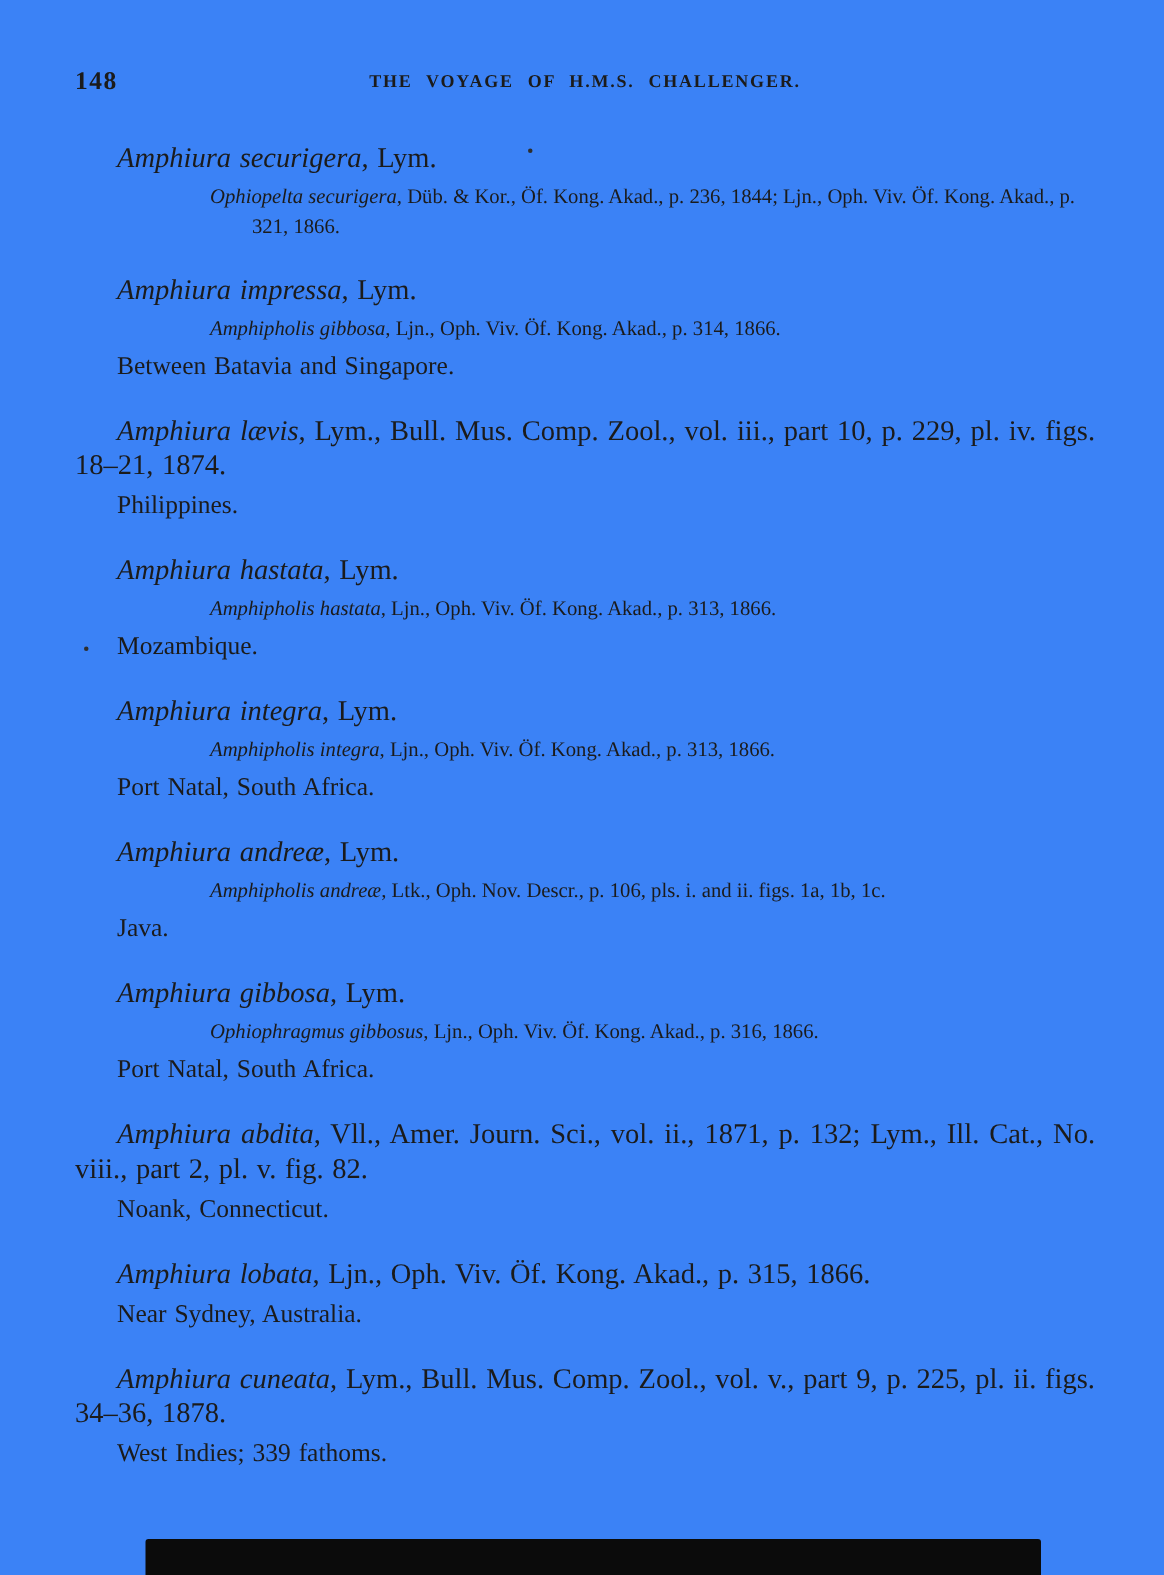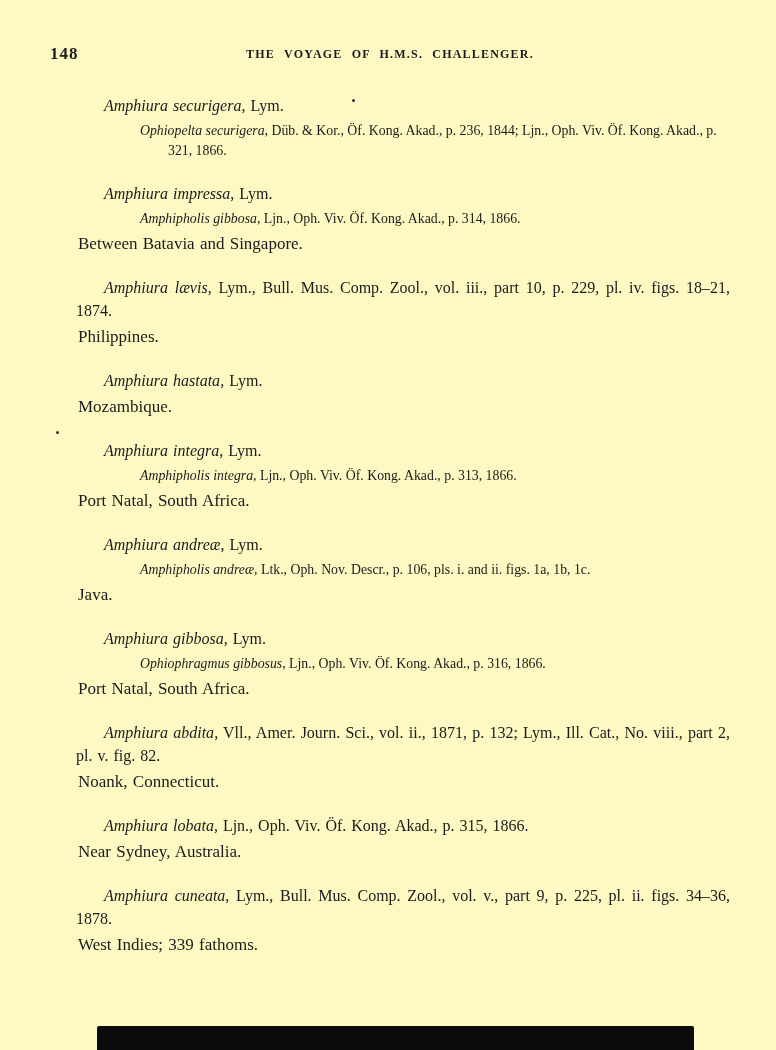--- a/index.html
+++ b/index.html
@@ -5,21 +5,21 @@
   * { margin: 0; padding: 0; box-sizing: border-box; }
   html, body { width: 776px; }
   body {
     font-family: "Liberation Serif", "DejaVu Serif", serif;
     background: #ffffff;
   }
   .page {
     position: relative;
     width: 776px;
     height: 1050px;
-    background: #fef9c3;
+    background: #3b82f6;
     color: #1b1b1b;
     overflow: hidden;
   }
   .content {
     position: absolute;
     left: 50px;
     top: 44px;
     width: 680px;
   }
   .running-head {
@@ -41,27 +41,26 @@
     top: 3px;
     text-align: center;
     font-size: 12px;
     font-weight: bold;
     letter-spacing: 1.2px;
     word-spacing: 5px;
   }
   .entries { margin-top: 26px; }
   .entry { margin-bottom: 21px; }
   .heading {
-    font-size: 16px;
+    font-size: 19px;
     line-height: 23px;
     text-indent: 28px;
     text-align: justify;
     margin-bottom: 4px;
     word-spacing: 1px;
-    margin-left: 26px;
   }
   .heading .sp-name { font-style: italic; }
   .synonym {
     font-size: 13.8px;
     line-height: 20px;
     margin-left: 118px;
     margin-right: 6px;
     text-indent: -28px;
     margin-bottom: 4px;
   }
@@ -115,20 +114,21 @@
         <p class="locality">Between Batavia and Singapore.</p>
       </article>
 
       <article class="entry">
         <p class="heading"><span class="sp-name">Amphiura lævis</span><span>, Lym., Bull. Mus. Comp. Zool., vol. iii., part 10, p. 229, pl. iv. figs. 18–21, 1874.</span></p>
         <p class="locality">Philippines.</p>
       </article>
 
       <article class="entry">
         <p class="heading"><span class="sp-name">Amphiura hastata</span><span>, Lym.</span></p>
+        <p class="synonym"><span class="syn-name">Amphipholis hastata</span><span>, Ljn., Oph. Viv. Öf. Kong. Akad., p. 313, 1866.</span></p>
         <p class="locality">Mozambique.</p>
       </article>
 
       <article class="entry">
         <p class="heading"><span class="sp-name">Amphiura integra</span><span>, Lym.</span></p>
         <p class="synonym"><span class="syn-name">Amphipholis integra</span><span>, Ljn., Oph. Viv. Öf. Kong. Akad., p. 313, 1866.</span></p>
         <p class="locality">Port Natal, South Africa.</p>
       </article>
 
       <article class="entry">

